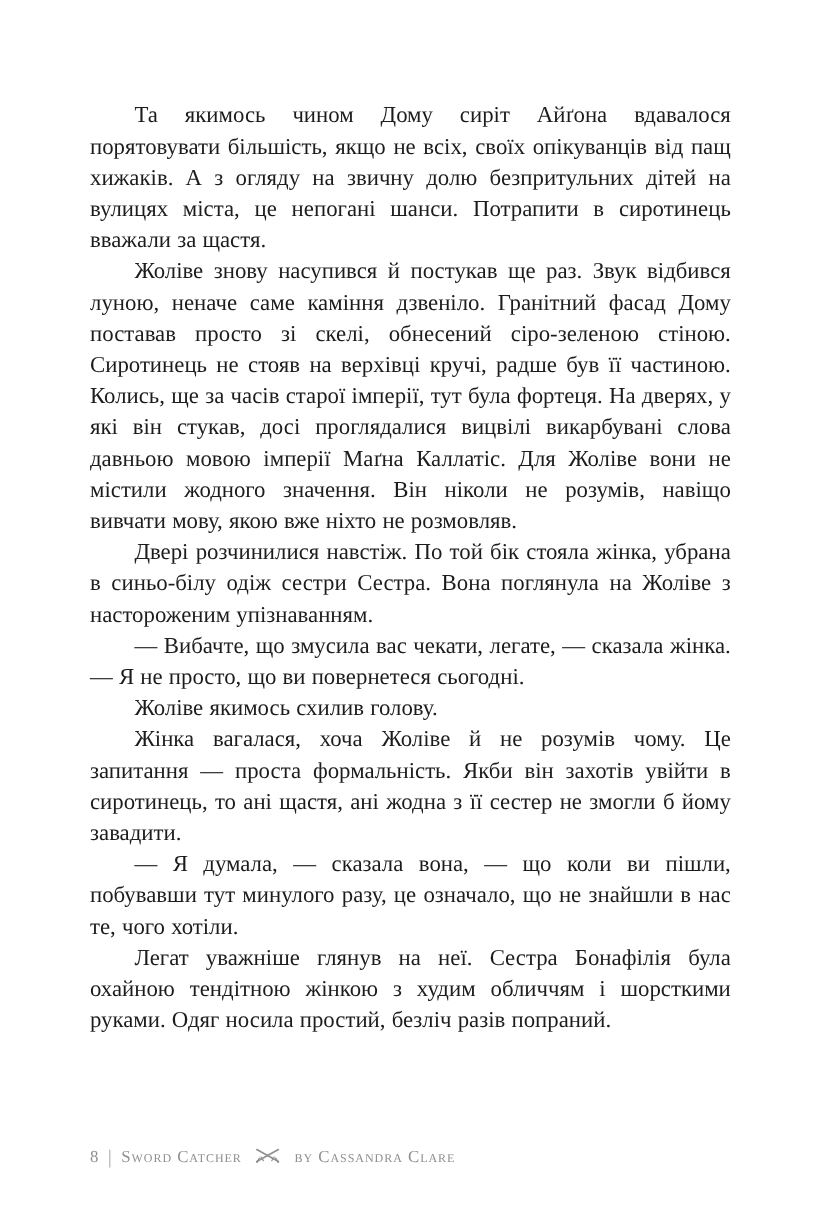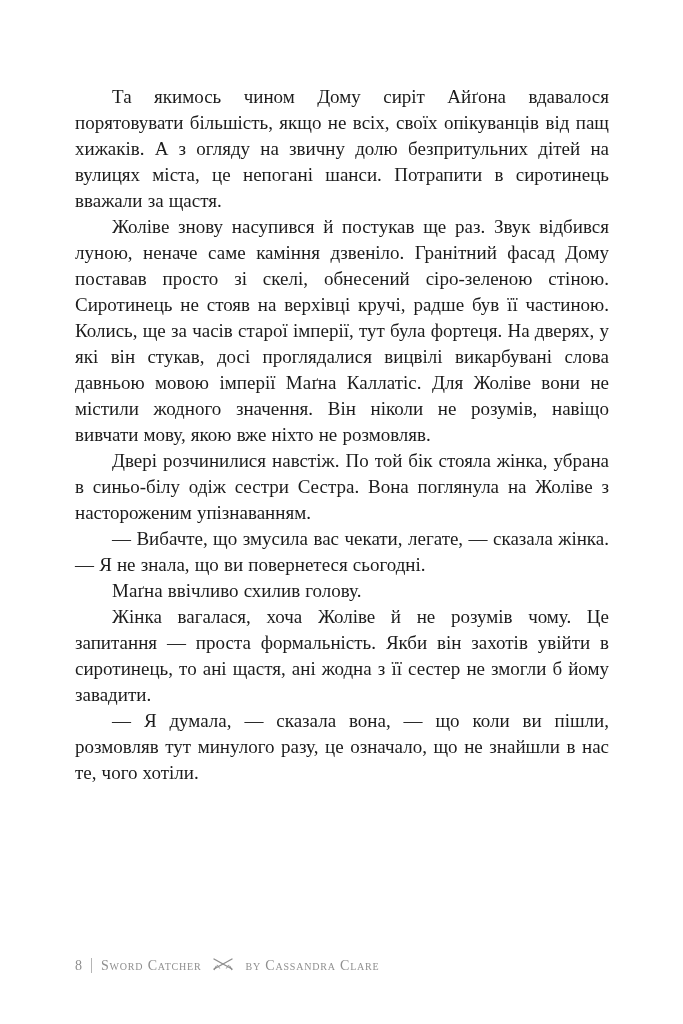--- a/index.html
+++ b/index.html
@@ -67,24 +67,25 @@
 </style>
 </head>
 <body>
 
 <div class="page">
 
   <main class="text-block">
     <p>Та якимось чином Дому сиріт Айґона вдавалося порятовувати більшість, якщо не всіх, своїх опікуванців від пащ хижаків. А з огляду на звичну долю безпритульних дітей на вулицях міста, це непогані шанси. Потрапити в сиротинець вважали за щастя.</p>
     <p>Жоліве знову насупився й постукав ще раз. Звук відбився луною, неначе саме каміння дзвеніло. Гранітний фасад Дому поставав просто зі скелі, обнесений сіро-зеленою стіною. Сиротинець не стояв на верхівці кручі, радше був її частиною. Колись, ще за часів старої імперії, тут була фортеця. На дверях, у які він стукав, досі проглядалися вицвілі викарбувані слова давньою мовою імперії Маґна Каллатіс. Для Жоліве вони не містили жодного значення. Він ніколи не розумів, навіщо вивчати мову, якою вже ніхто не розмовляв.</p>
     <p>Двері розчинилися навстіж. По той бік стояла жінка, убрана в синьо-білу одіж сестри Сестра. Вона поглянула на Жоліве з настороженим упізнаванням.</p>
-    <p>— Вибачте, що змусила вас чекати, легате, — сказала жінка. — Я не знала, що ви повернетеся сьогодні.</p>
-    <p>Маґна ввічливо схилив голову.</p>
+    <p>— Вибачте, що змусила вас чекати, легате, — сказала жінка. — Я не просто, що ви повернетеся сьогодні.</p>
+    <p>Жоліве якимось схилив голову.</p>
     <p>Жінка вагалася, хоча Жоліве й не розумів чому. Це запитання — проста формальність. Якби він захотів увійти в сиротинець, то ані щастя, ані жодна з її сестер не змогли б йому завадити.</p>
-    <p>— Я думала, — сказала вона, — що коли ви пішли, розмовляв тут минулого разу, це означало, що не знайшли в нас те, чого хотіли.</p>
+    <p>— Я думала, — сказала вона, — що коли ви пішли, побувавши тут минулого разу, це означало, що не знайшли в нас те, чого хотіли.</p>
+    <p>Легат уважніше глянув на неї. Сестра Бонафілія була охайною тендітною жінкою з худим обличчям і шорсткими руками. Одяг носила простий, безліч разів попраний.</p>
   </main>
 
   <footer class="footer">
     <span class="page-num">8</span>
     <span class="bar"></span>
     <span class="title">Sword Catcher</span>
     <span class="swords">
       <svg width="22" height="14" viewBox="0 0 22 14" fill="none" xmlns="http://www.w3.org/2000/svg">
         <line x1="2" y1="2" x2="20" y2="12" stroke="#8f8f8f" stroke-width="1.4" stroke-linecap="round"></line>
         <line x1="20" y1="2" x2="2" y2="12" stroke="#8f8f8f" stroke-width="1.4" stroke-linecap="round"></line>

